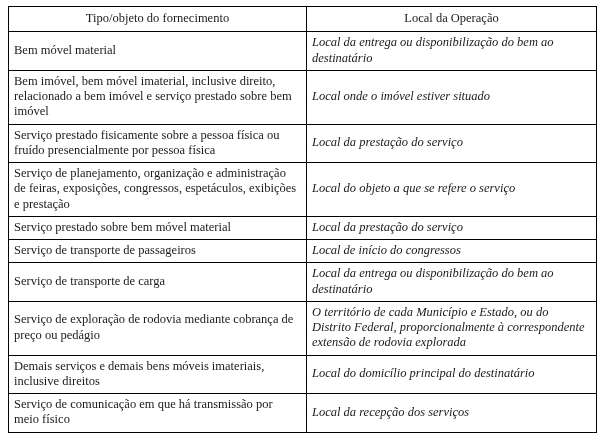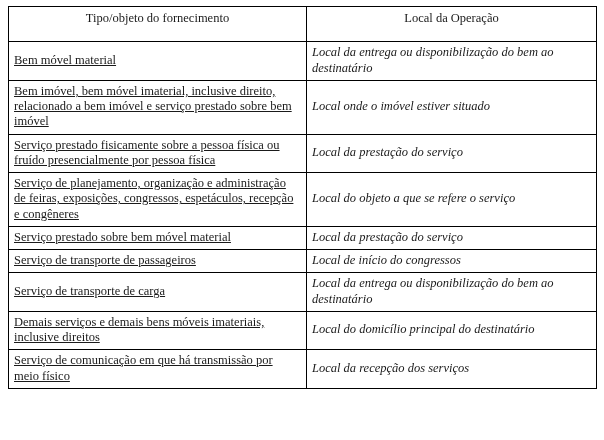--- a/index.html
+++ b/index.html
@@ -34,25 +34,24 @@
   table.matrix td {
     border: 1px solid #000000;
     vertical-align: middle;
     padding: 3px 5px 4px 5px;
     text-align: left;
     font-weight: normal;
   }
   table.matrix thead th {
     text-align: center;
     padding-top: 4px;
-    padding-bottom: 15px;
+    padding-bottom: 5px;
   }
   table.matrix tbody td.col-left {
     padding-right: 8px;
-    text-decoration: underline;
   }
   table.matrix tbody td.col-right {
     padding-right: 8px;
     font-style: italic;
   }
 </style>
 </head>
 <body>
 
 <div class="page">
@@ -74,36 +73,40 @@
       </tr>
       <tr>
         <td class="col-left">Bem imóvel, bem móvel imaterial, inclusive direito, relacionado a bem imóvel e serviço prestado sobre bem imóvel</td>
         <td class="col-right">Local onde o imóvel estiver situado</td>
       </tr>
       <tr>
         <td class="col-left">Serviço prestado fisicamente sobre a pessoa física ou fruído presencialmente por pessoa física</td>
         <td class="col-right">Local da prestação do serviço</td>
       </tr>
       <tr>
-        <td class="col-left">Serviço de planejamento, organização e administração de feiras, exposições, congressos, espetáculos, recepção e congêneres</td>
+        <td class="col-left">Serviço de planejamento, organização e administração de feiras, exposições, congressos, espetáculos, exibições e prestação</td>
         <td class="col-right">Local do objeto a que se refere o serviço</td>
       </tr>
       <tr>
         <td class="col-left">Serviço prestado sobre bem móvel material</td>
         <td class="col-right">Local da prestação do serviço</td>
       </tr>
       <tr>
         <td class="col-left">Serviço de transporte de passageiros</td>
         <td class="col-right">Local de início do congressos</td>
       </tr>
       <tr>
         <td class="col-left">Serviço de transporte de carga</td>
         <td class="col-right">Local da entrega ou disponibilização do bem ao destinatário</td>
       </tr>
       <tr>
+        <td class="col-left">Serviço de exploração de rodovia mediante cobrança de preço ou pedágio</td>
+        <td class="col-right">O território de cada Município e Estado, ou do Distrito Federal, proporcionalmente à correspondente extensão de rodovia explorada</td>
+      </tr>
+      <tr>
         <td class="col-left">Demais serviços e demais bens móveis imateriais, inclusive direitos</td>
         <td class="col-right">Local do domicílio principal do destinatário</td>
       </tr>
       <tr>
         <td class="col-left">Serviço de comunicação em que há transmissão por meio físico</td>
         <td class="col-right">Local da recepção dos serviços</td>
       </tr>
     </tbody>
   </table>
 </div>

